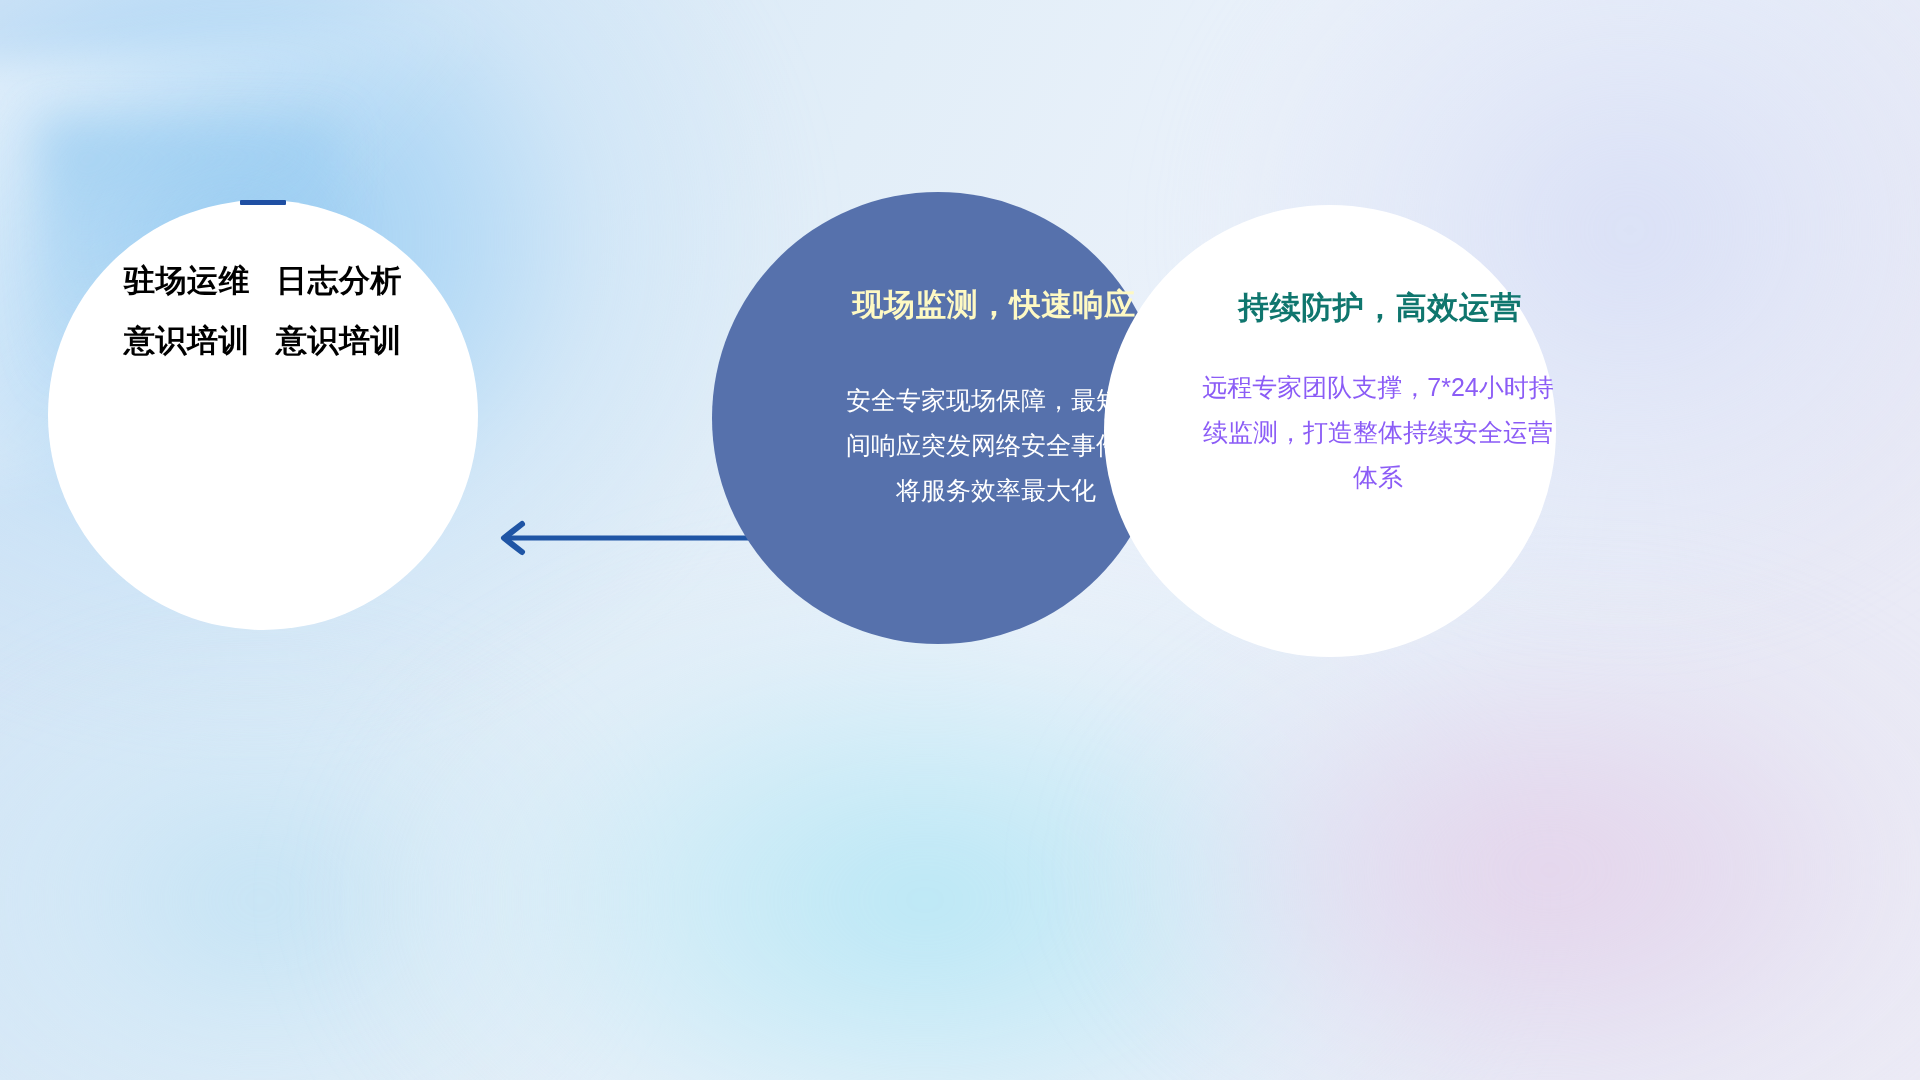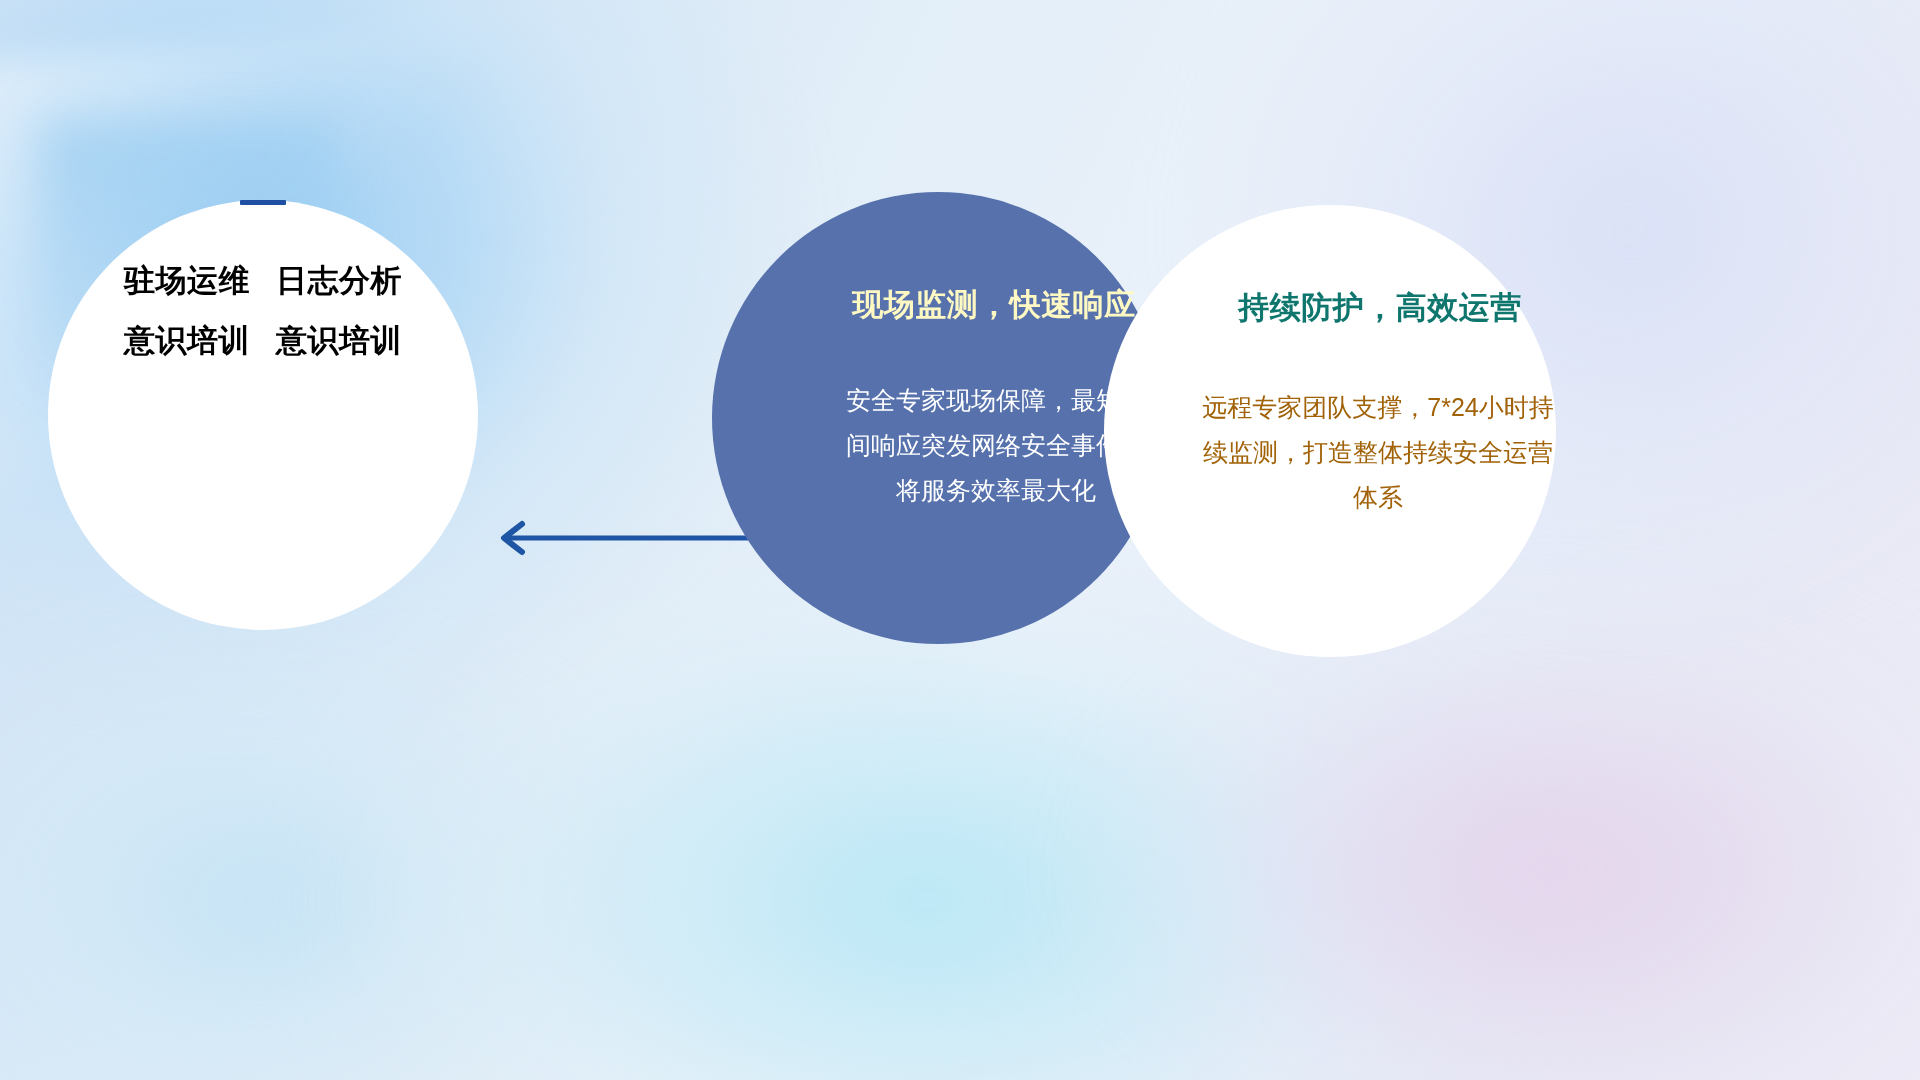--- a/index.html
+++ b/index.html
@@ -204,26 +204,26 @@
     color: #0f766e;
     font-weight: 700;
     font-size: 31px;
     letter-spacing: 0.5px;
     white-space: nowrap;
     text-align: center;
     position: relative;
     left: 50px;
   }
   .right-body {
-    color: #a16207;
+    color: #8b5cf6;
     font-size: 25px;
     line-height: 45px;
     text-align: center;
     width: 360px;
-    margin-top: 56px;
+    margin-top: 36px;
     position: relative;
     left: 48px;
   }
 
   
   #arrow {
     position: absolute;
     left: 488px;
     top: 518px;
     width: 264px;

